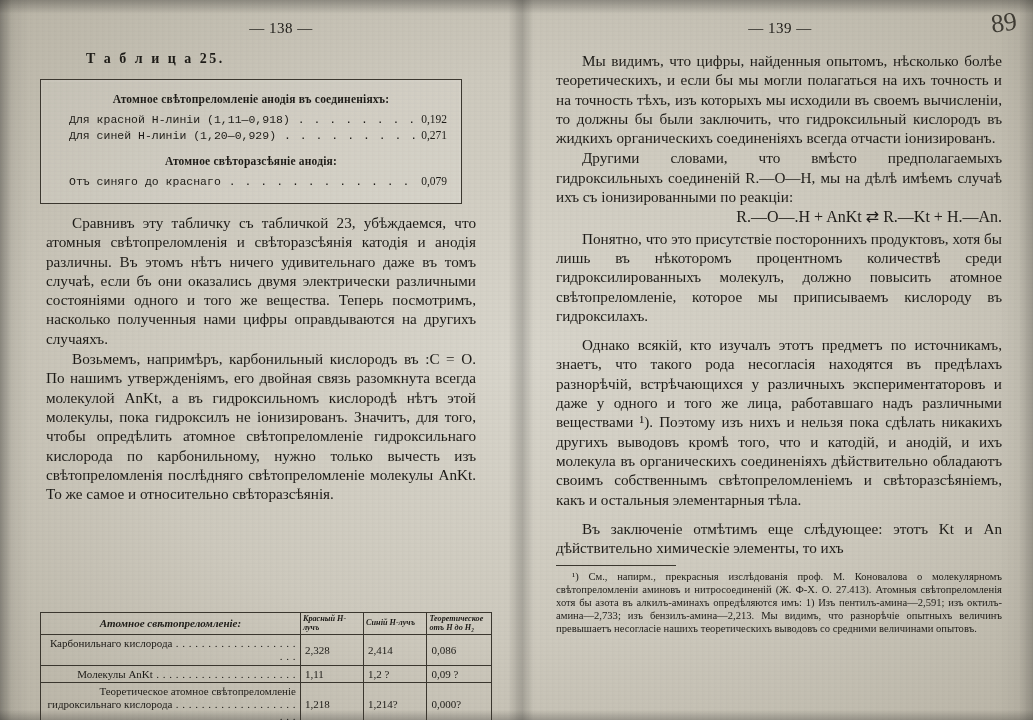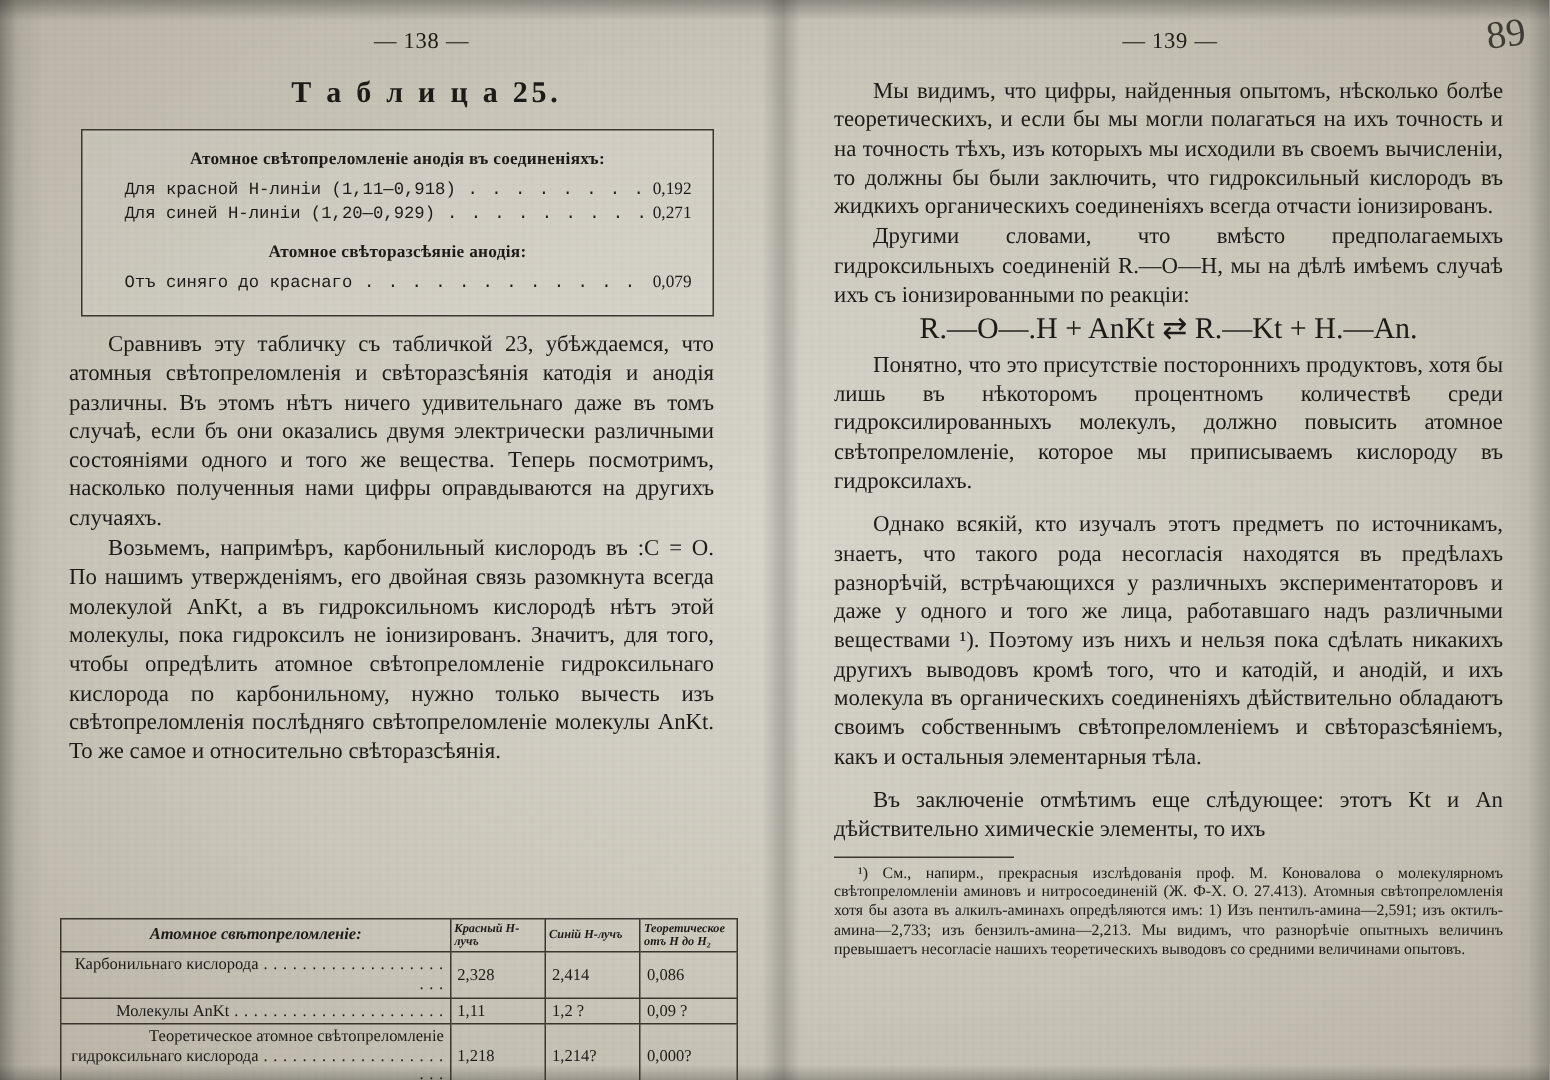--- a/index.html
+++ b/index.html
@@ -59,30 +59,29 @@
   .folio {
     text-align: center;
     font-size: 15px;
     letter-spacing: .5px;
     margin-top: 20px;
     margin-bottom: 14px;
   }
   .col-left .folio { margin-left: 42px; }
 
   .table-caption {
-    text-align: center;
+    text-align: left;
     font-weight: bold;
-    font-size: 20px;
+    font-size: 14px;
     letter-spacing: 2.5px;
     margin: 6px 0 12px 46px;
   }
   .table-caption .dot { letter-spacing: 0; font-weight: bold; }
 
   .boxed {
-    margin-left: 14px;
     width: 392px;
     border: 1px solid #3b372f;
     padding: 10px 14px 12px 14px;
     background: rgba(255,255,255,0.10);
     box-shadow: inset 0 0 0 2px rgba(255,255,255,0.06);
   }
   .boxed .bhead {
     text-align: center;
     font-size: 11.5px;
     font-weight: bold;
@@ -248,21 +247,21 @@
 
     </tbody>
       </table>
   </div>
 
   <div class="col col-right">
     <div class="folio">— 139 —</div>
 
     <p class="body">Мы видимъ, что цифры, найденныя опытомъ, нѣсколько болѣе теоретическихъ, и если бы мы могли полагаться на ихъ точность и на точность тѣхъ, изъ которыхъ мы исходили въ своемъ вычисленіи, то должны бы были заключить, что гидроксильный кислородъ въ жидкихъ органическихъ соединеніяхъ всегда отчасти іонизированъ.</p>
     <p class="body">Другими словами, что вмѣсто предполагаемыхъ гидроксильныхъ соединеній R.—О—Н, мы на дѣлѣ имѣемъ случаѣ ихъ съ іонизированными по реакціи:</p>
-    <p class="body" style="text-indent:0; text-align:center; font-size:20px;">R.—O—.H + AnKt ⇄ R.—Kt + H.—An.</p>
+    <p class="body" style="text-indent:0; text-align:right; font-size:16px;">R.—O—.H + AnKt ⇄ R.—Kt + H.—An.</p>
     <p class="body">Понятно, что это присутствіе постороннихъ продуктовъ, хотя бы лишь въ нѣкоторомъ процентномъ количествѣ среди гидроксилированныхъ молекулъ, должно повысить атомное свѣтопреломленіе, которое мы приписываемъ кислороду въ гидроксилахъ.</p>
     <div class="para-gap"></div>
     <p class="body">Однако всякій, кто изучалъ этотъ предметъ по источникамъ, знаетъ, что такого рода несогласія находятся въ предѣлахъ разнорѣчій, встрѣчающихся у различныхъ экспериментаторовъ и даже у одного и того же лица, работавшаго надъ различными веществами ¹). Поэтому изъ нихъ и нельзя пока сдѣлать никакихъ другихъ выводовъ кромѣ того, что и катодій, и анодій, и ихъ молекула въ органическихъ соединеніяхъ дѣйствительно обладаютъ своимъ собственнымъ свѣтопреломленіемъ и свѣторазсѣяніемъ, какъ и остальныя элементарныя тѣла.</p>
     <div class="para-gap"></div>
     <p class="body">Въ заключеніе отмѣтимъ еще слѣдующее: этотъ Kt и An дѣйствительно химическіе элементы, то ихъ</p>
 
     <div class="fnrule"></div>
     <div class="footnote">¹) См., напирм., прекрасныя изслѣдованія проф. М. Коновалова о молекулярномъ свѣтопреломленіи аминовъ и нитросоединеній (Ж. Ф-Х. О. 27.413). Атомныя свѣтопреломленія хотя бы азота въ алкилъ-аминахъ опредѣляются имъ: 1) Изъ пентилъ-амина—2,591; изъ октилъ-амина—2,733; изъ бензилъ-амина—2,213. Мы видимъ, что разнорѣчіе опытныхъ величинъ превышаетъ несогласіе нашихъ теоретическихъ выводовъ со средними величинами опытовъ.</div>
   </div>
 </div>

